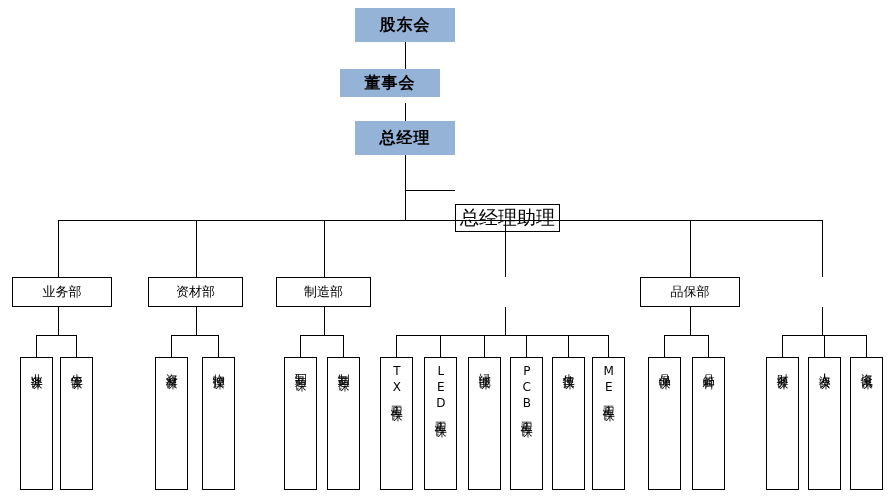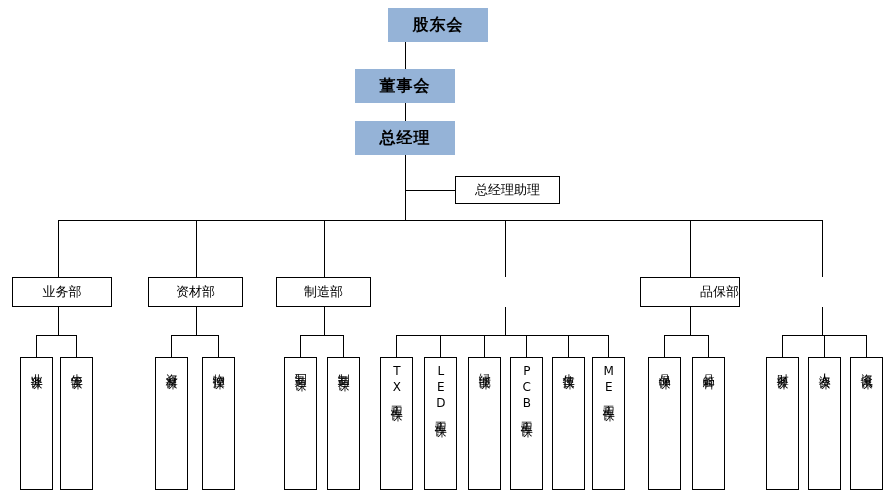--- a/index.html
+++ b/index.html
@@ -31,21 +31,22 @@
   }
   .node.exec {
     background: #95b3d7;
     border: 1px solid #95b3d7;
     font-weight: bold;
     font-size: 16px;
     letter-spacing: 1px;
   }
   .node.assistant {
     background: #ffffff;
-    font-size: 13px;
+    font-size: 19px;
+    margin-top: 28px;
   }
   .node.dept {
     background: #ffffff;
     font-size: 13px;
   }
   .node.unit {
     background: #ffffff;
     font-size: 12px;
     align-items: flex-start;
     padding-top: 6px;
@@ -62,26 +63,26 @@
     background: #000000;
   }
   .line.v { width: 1px; }
   .line.h { height: 1px; }
 </style>
 </head>
 <body>
 
 <div id="chart">
 
-  <div class="node exec" style="left:355px; top:8px; width:100px; height:34px;margin-left:33px;">
+  <div class="node exec" style="left:355px; top:8px; width:100px; height:34px;">
     <span>股东会</span>
   </div>
   <div class="line v" style="left:405px; top:42px; height:27px;"></div>
 
-  <div class="node exec" style="left:355px; top:69px; width:100px; height:34px;">
+  <div class="node exec" style="left:340px; top:69px; width:100px; height:28px;">
     <span>董事会</span>
   </div>
   <div class="line v" style="left:405px; top:103px; height:18px;"></div>
 
   <div class="node exec" style="left:355px; top:121px; width:100px; height:34px;">
     <span>总经理</span>
   </div>
 
   <div class="line v" style="left:405px; top:155px; height:66px;"></div>
 
@@ -101,21 +102,21 @@
 
   <div class="node dept" style="left:12px; top:277px; width:100px; height:30px;">
     <span>业务部</span>
   </div>
   <div class="node dept" style="left:276px; top:277px; width:95px; height:30px;">
     <span>制造部</span>
   </div>
   <div class="node dept" style="left:148px; top:277px; width:95px; height:30px;">
     <span>资材部</span>
   </div>
-  <div class="node dept" style="left:640px; top:277px; width:100px; height:30px;justify-content:flex-end;">
+  <div class="node dept" style="left:640px; top:277px; width:100px; height:30px;">
     <span>品保部</span>
   </div>
 
   <div class="line v" style="left:58px;  top:307px; height:28px;"></div>
   <div class="line v" style="left:196px; top:307px; height:28px;"></div>
   <div class="line v" style="left:324px; top:307px; height:28px;"></div>
   <div class="line v" style="left:505px; top:307px; height:28px;"></div>
   <div class="line v" style="left:690px; top:307px; height:28px;"></div>
   <div class="line v" style="left:822px; top:307px; height:28px;"></div>
 

